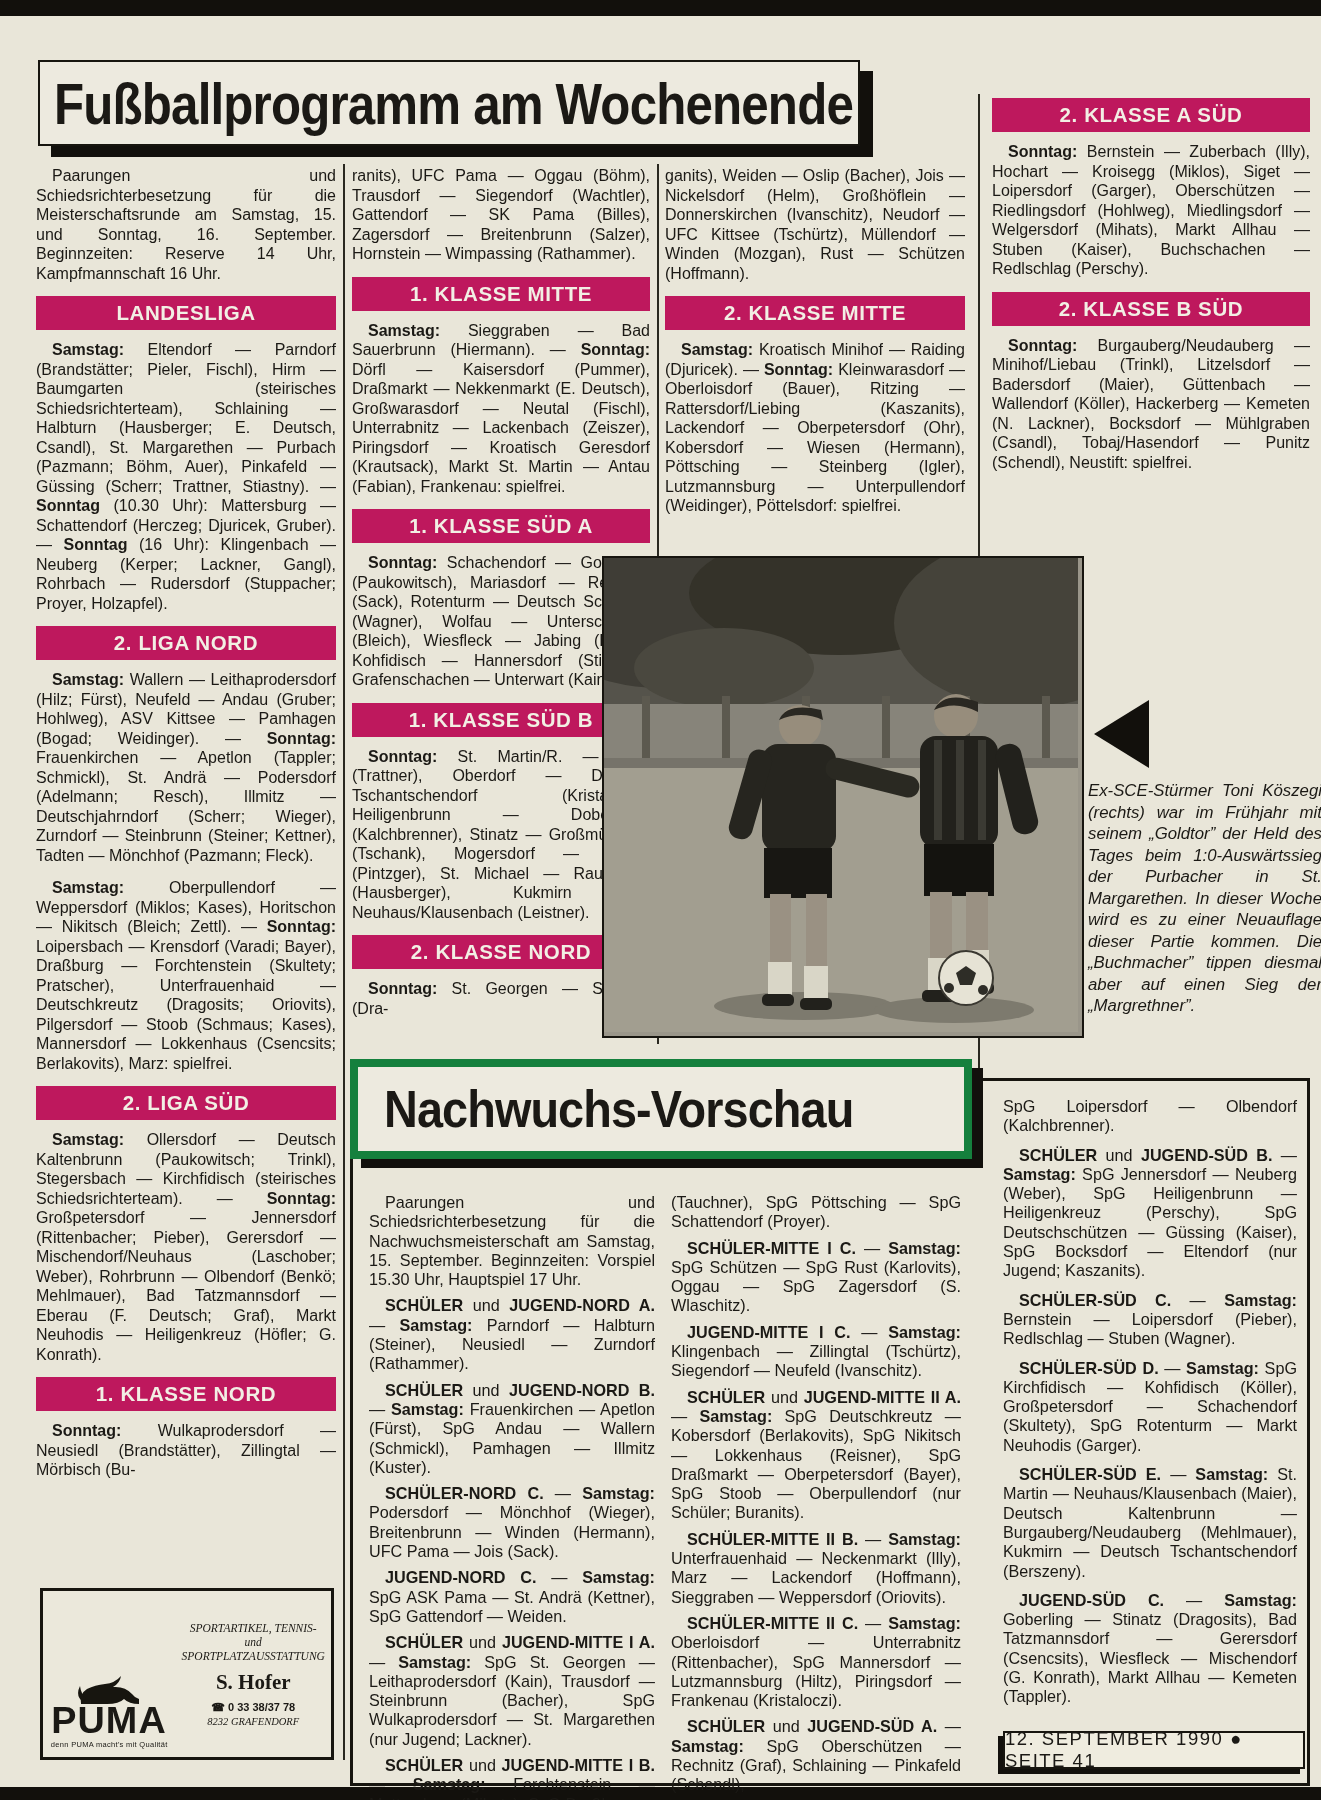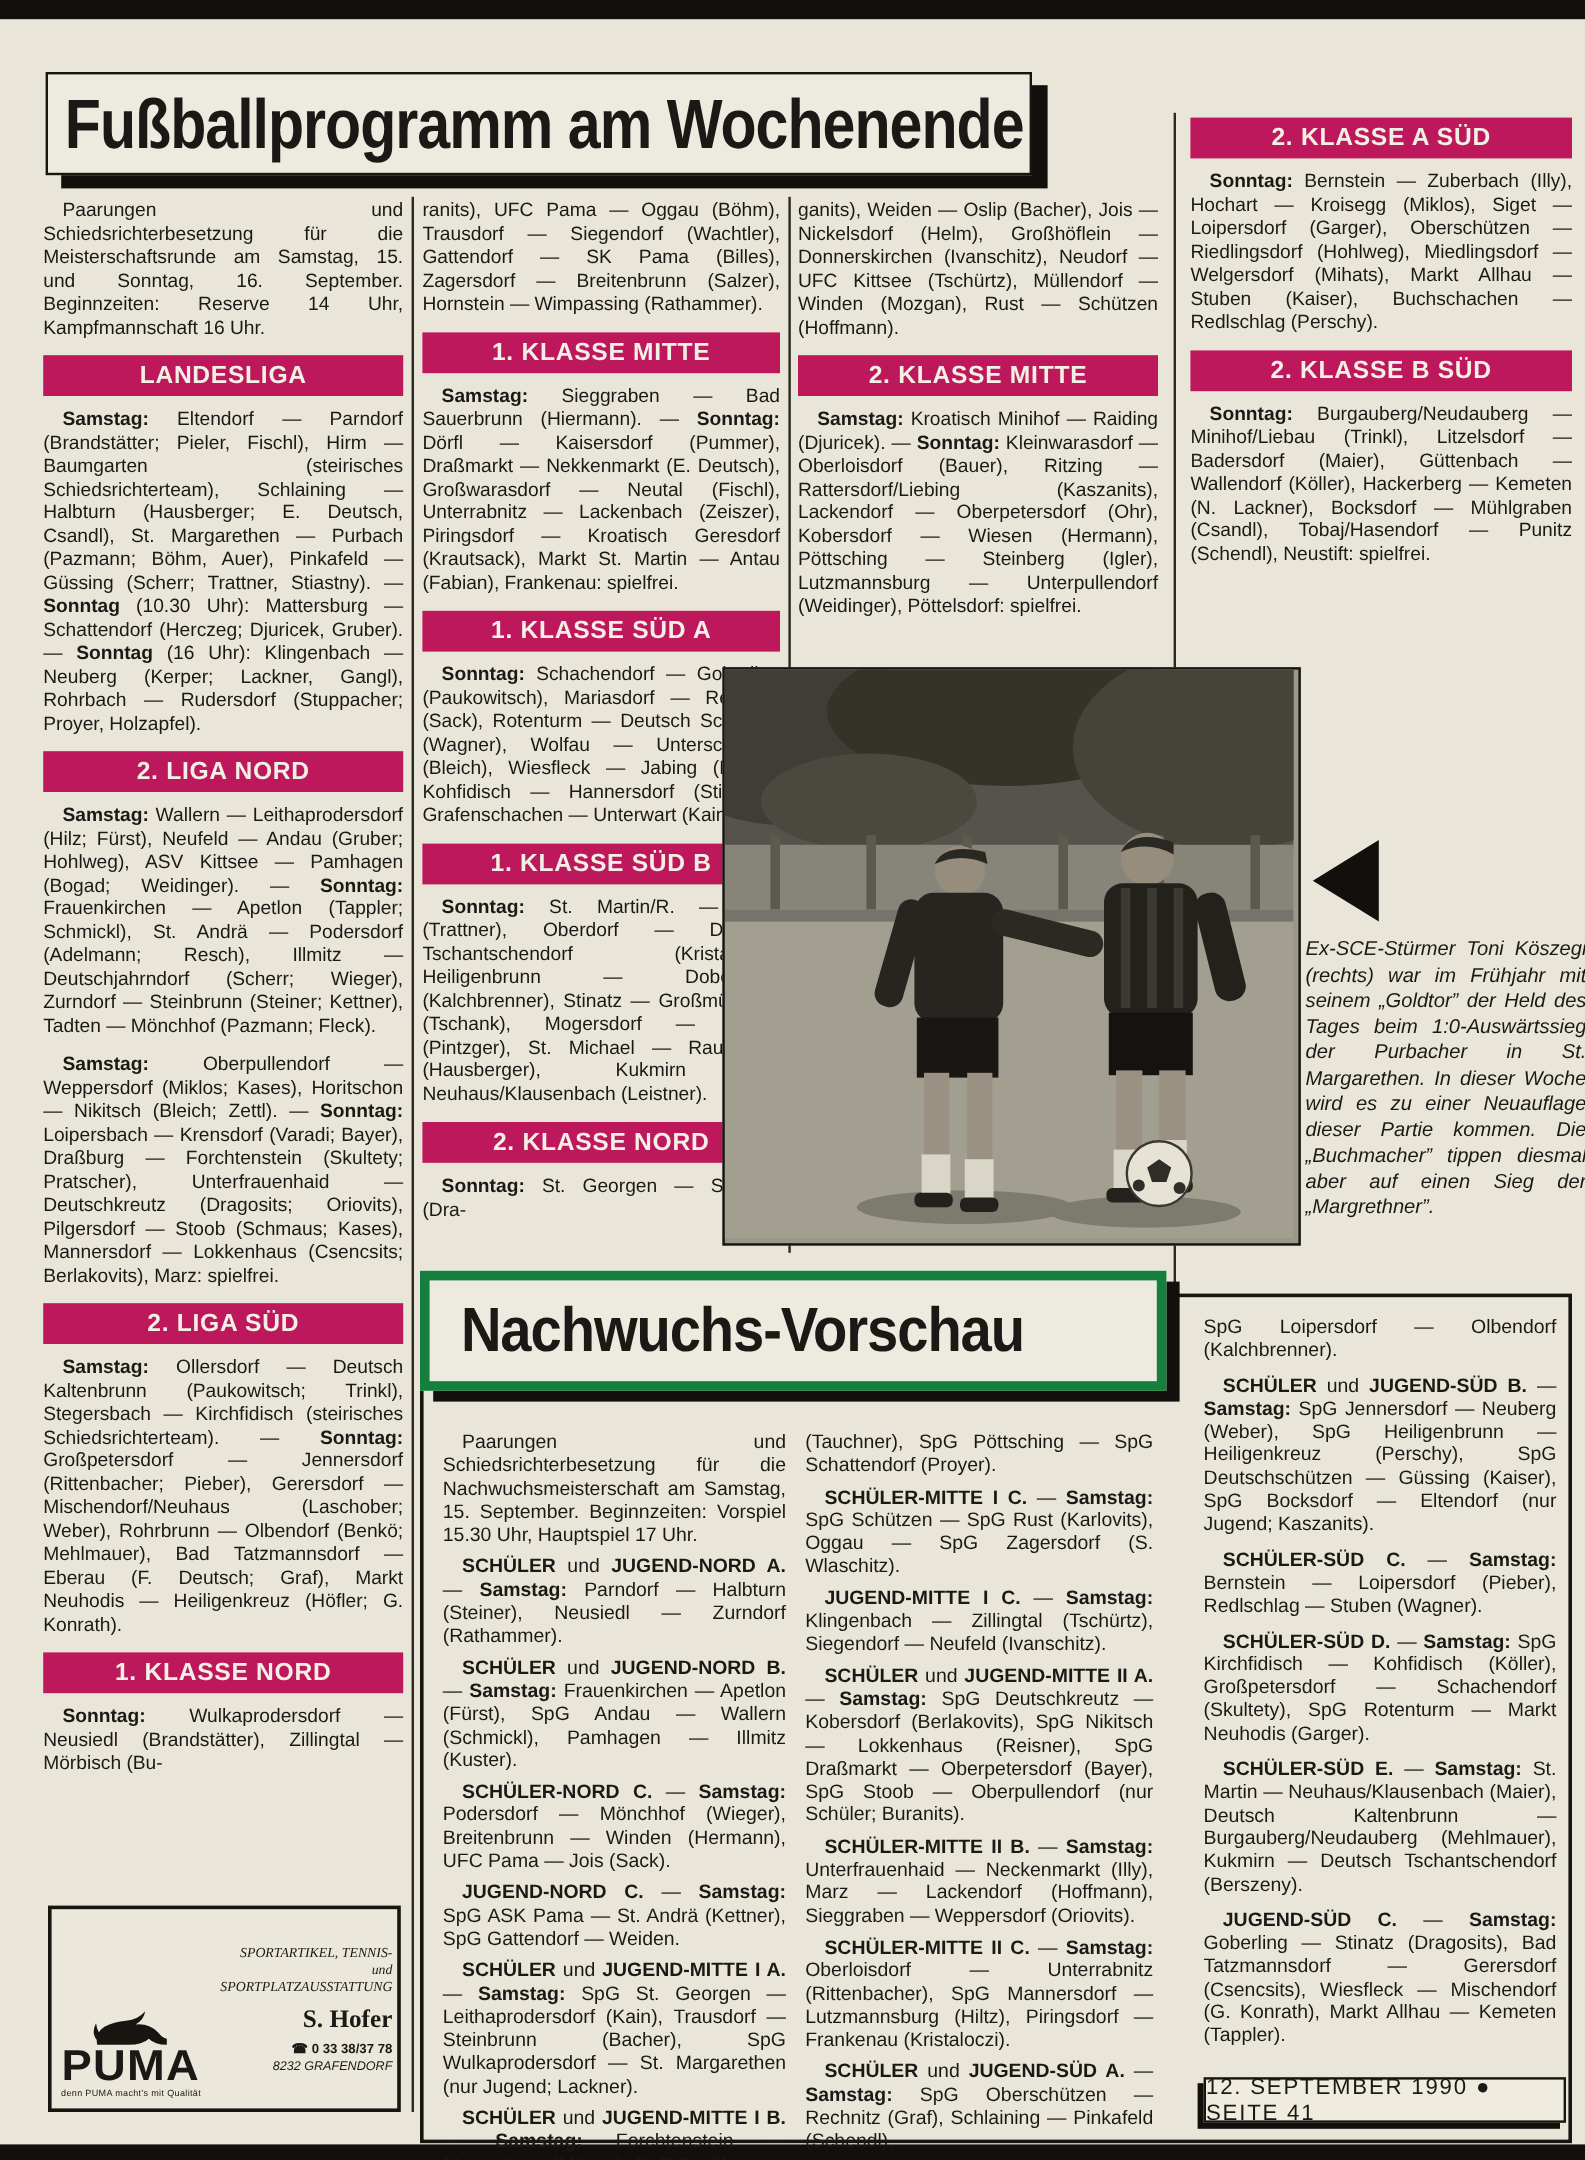--- a/index.html
+++ b/index.html
@@ -54,25 +54,25 @@
   #footer{position:absolute;left:650px;top:650px;width:302px;height:38px;background:#efecdf;border:2px solid #17150f;
         box-shadow:-5px 5px 0 #12100c;display:flex;align-items:center;justify-content:center;
         font-size:18.5px;letter-spacing:1.5px;box-sizing:border-box;}
 
   
   #puma{position:absolute;left:40px;top:1588px;width:294px;height:172px;border:3px solid #17150f;background:#ebe8db;
         display:flex;box-sizing:border-box;}
   .puma-left{width:46%;display:flex;flex-direction:column;align-items:center;justify-content:flex-end;padding:6px 0 8px 0;box-sizing:border-box;}
   .puma-word{font-size:36px;font-weight:bold;letter-spacing:1px;line-height:30px;transform:scaleX(1.05);}
   .puma-tag{font-size:7.5px;margin-top:4px;letter-spacing:.3px;}
-  .puma-right{width:54%;display:flex;flex-direction:column;align-items:flex-end;justify-content:center;text-align:center;padding:4px;box-sizing:border-box;}
+  .puma-right{width:54%;display:flex;flex-direction:column;align-items:center;justify-content:center;text-align:center;padding:4px;box-sizing:border-box;}
   .ad-line{font-style:italic;font-size:11.5px;line-height:14px;font-family:"Liberation Serif",serif;}
   .ad-name{font-family:"Liberation Serif",serif;font-weight:bold;font-size:21px;margin:7px 0 6px 0;}
   .ad-phone{font-size:11px;font-weight:bold;}
-  .ad-city{font-style:italic;font-size:10.5px;font-family:Liberation Sans, sans-serif;margin-top:2px;}
+  .ad-city{font-style:italic;font-size:10.5px;font-family:Liberation Serif, serif;margin-top:2px;}
 </style>
 </head>
 <body>
 
 <div id="page">
   <div class="bar top"></div>
   <div class="bar bottom"></div>
 
   <div class="headline-box">
     <h1>Fußballprogramm am Wochenende</h1>

